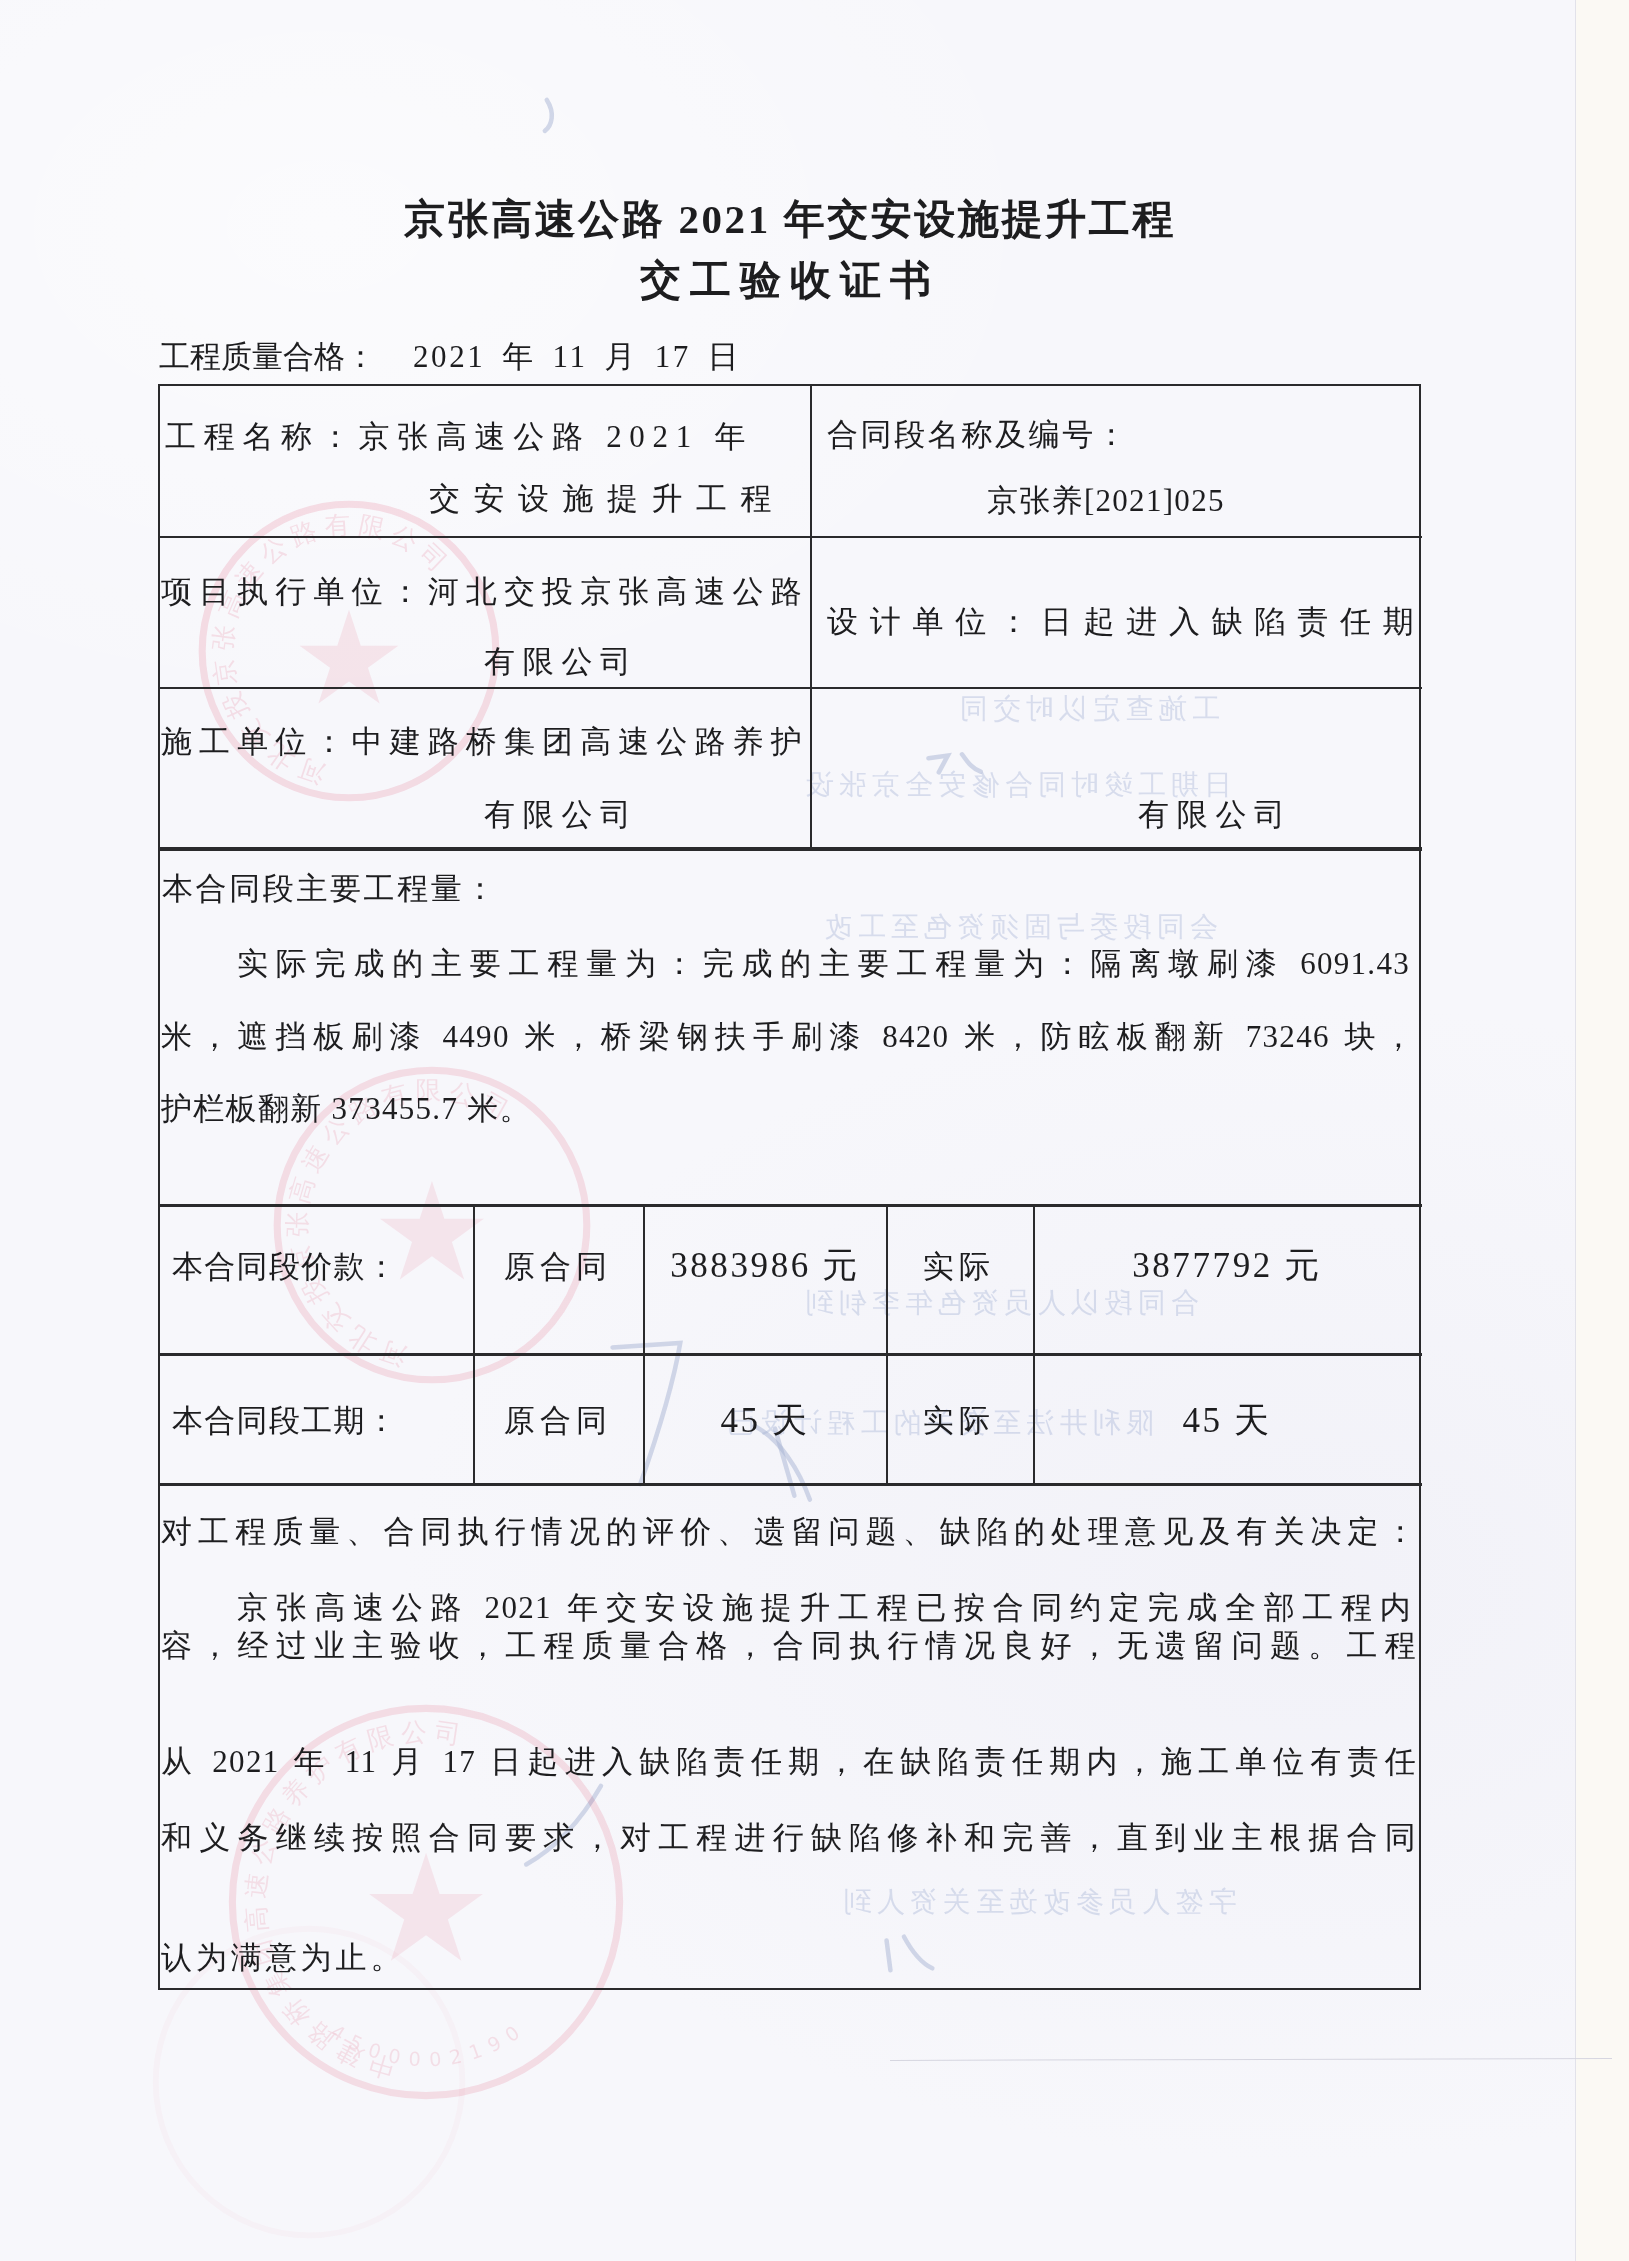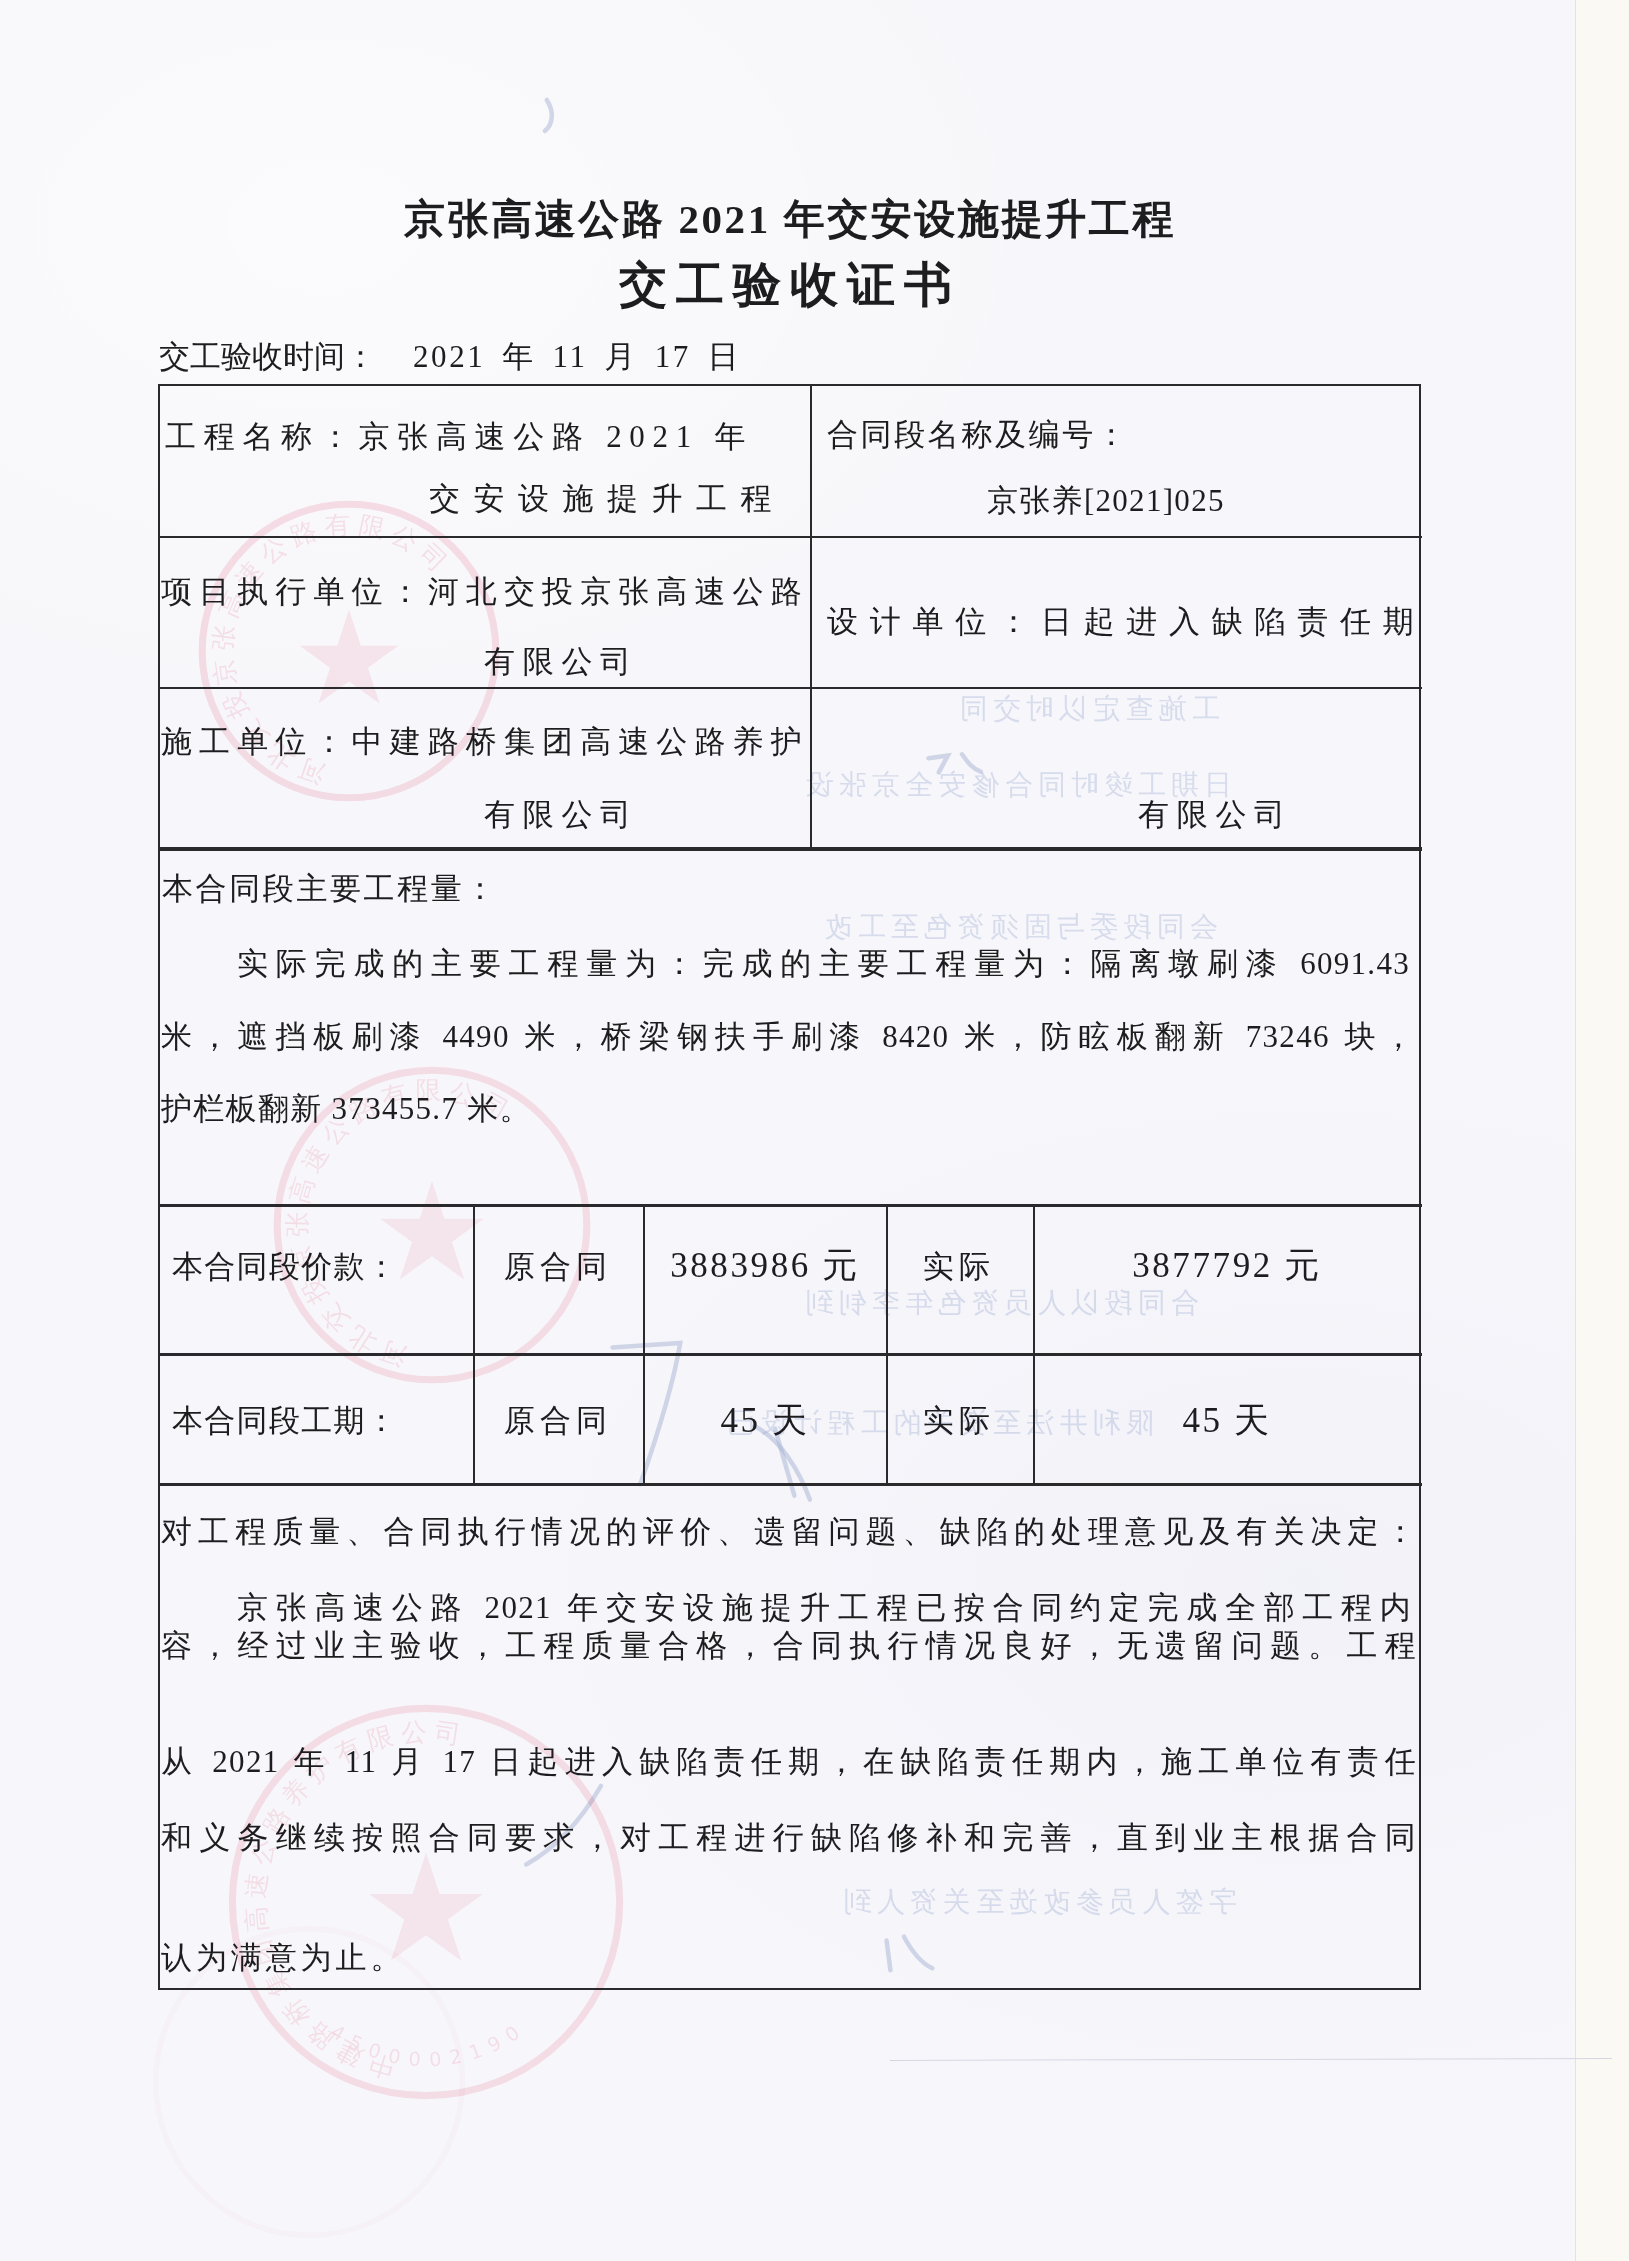--- a/index.html
+++ b/index.html
@@ -83,23 +83,23 @@
     <text class="seal-text"><textPath href="#seal-arc-3" startOffset="3%">中建路桥集团高速公路养护有限公司</textPath></text>
     <path id="seal-serial-3" d="M 150 510 A 255 255 0 0 0 510 510" fill="none"></path>
     <text class="seal-serial"><textPath href="#seal-serial-3" startOffset="10%">4500002190</textPath></text>
   </svg>
 
   <svg class="stamp" style="left:148px;top:1921px;" width="335" height="335" viewBox="0 0 520 520" opacity="0.14">
     <circle class="seal-ring2" cx="250" cy="250" r="238"></circle>
   </svg>
 
   <div class="t bold ctr" style="left:158px;top:197px;width:1264px;font-size:41px;letter-spacing:2.6px;">京张高速公路 2021 年交安设施提升工程</div>
-  <div class="t bold ctr" style="left:158px;top:258px;width:1264px;font-size:48px;letter-spacing:9px;">交工验收证书</div>
+  <div class="t bold ctr" style="left:158px;top:258px;width:1264px;font-size:41px;letter-spacing:9px;">交工验收证书</div>
 
-  <div class="t" style="left:159px;top:340px;">交工验收时间：</div>
+  <div class="t" style="left:159px;top:340px;">工程质量合格：</div>
   <div class="t" style="left:413px;top:340px;letter-spacing:2.6px;word-spacing:6.4px;">2021 年 11 月 17 日</div>
 
   <div class="outer" style="left:158px;top:384px;width:1259px;height:1602px;"></div>
   <div class="hline" style="left:158px;top:536px;width:1264px;height:1.9px;"></div>
   <div class="hline" style="left:158px;top:687px;width:1264px;height:1.9px;"></div>
   <div class="hline" style="left:158px;top:847px;width:1264px;height:3.9px;"></div>
   <div class="hline" style="left:158px;top:1204px;width:1264px;height:2.6px;"></div>
   <div class="hline" style="left:158px;top:1353px;width:1264px;height:3.2px;"></div>
   <div class="hline" style="left:158px;top:1483px;width:1264px;height:2.6px;"></div>
   <div class="vline" style="left:810px;top:384px;width:1.9px;height:465px;"></div>

